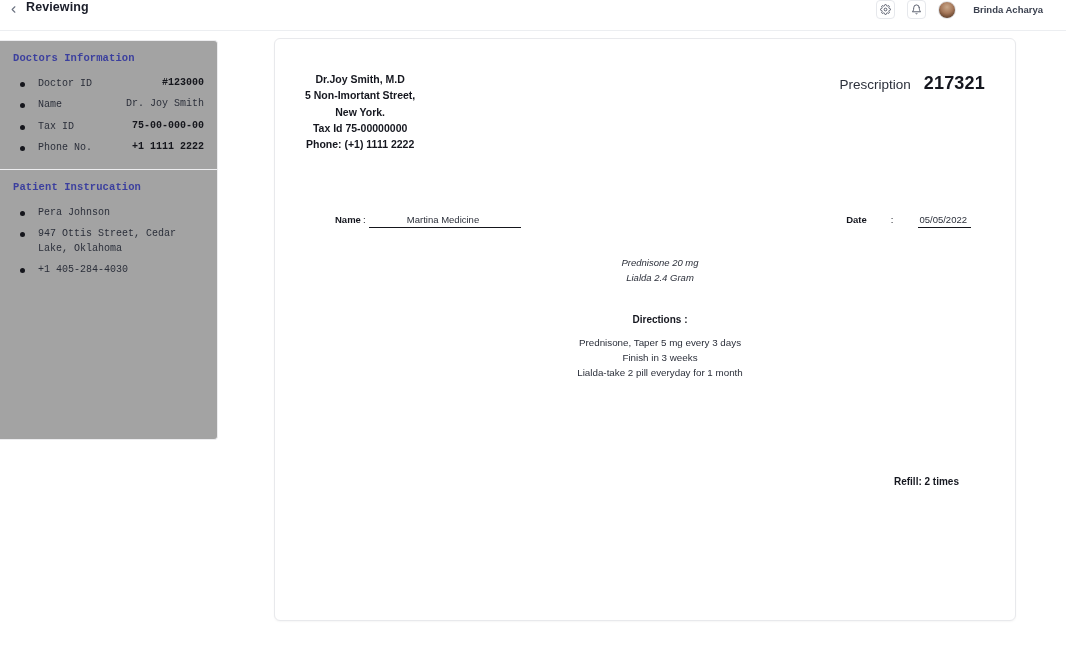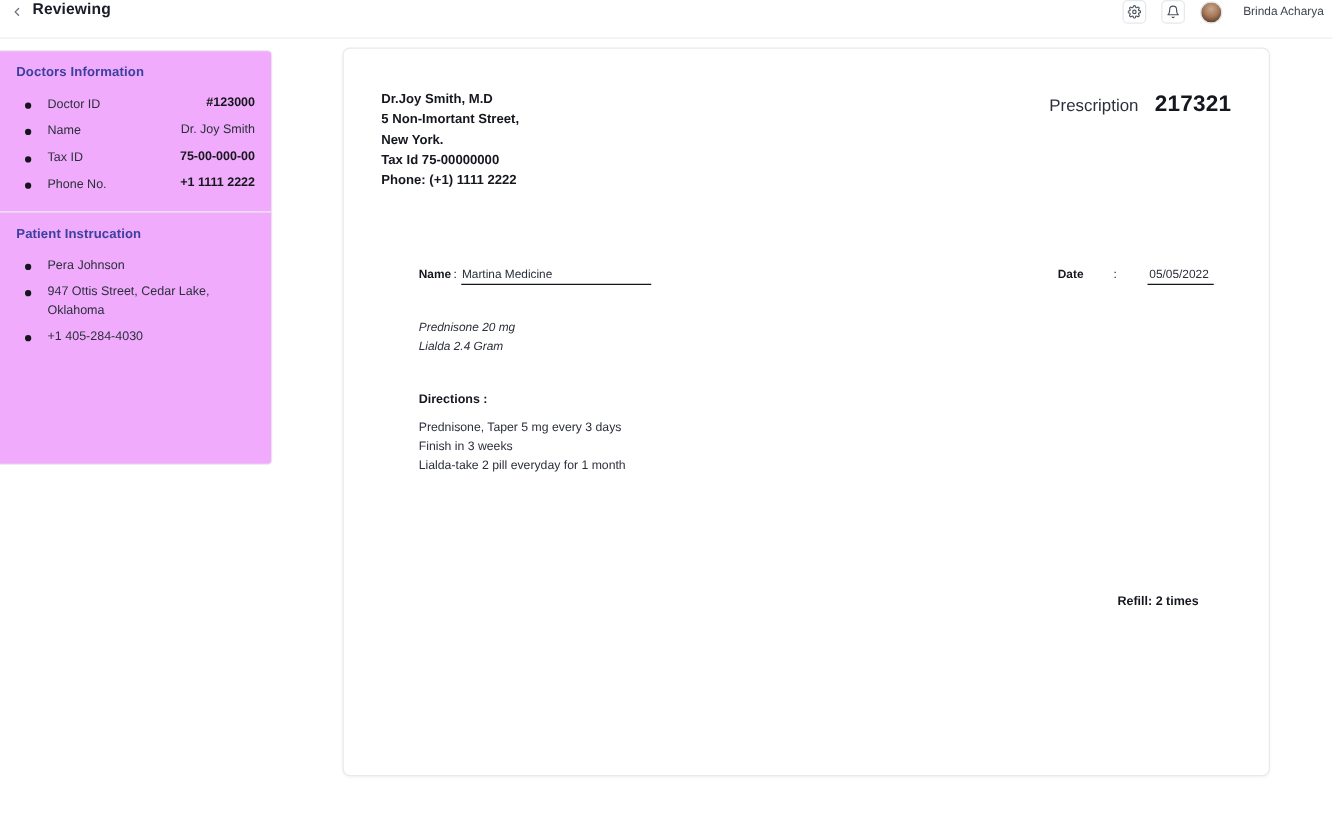--- a/index.html
+++ b/index.html
@@ -34,21 +34,22 @@
     font-weight: bold;
     color: #1a1d29;
     margin-left: 4px;
     letter-spacing: .1px;
   }
   .topbar-right {
     margin-left: auto;
     display: flex;
     align-items: center;
     gap: 12px;
-    margin-right: 7px;
+    margin-right: 23px;
+    font-weight: bold;
   }
   .icon-btn {
     width: 19px; height: 19px;
     border: 1px solid #e6e8ec;
     border-radius: 4px;
     background: #fff;
     display: flex; align-items: center; justify-content: center;
     color: #4b5160;
   }
   .icon-btn svg { display: block; }
@@ -63,25 +64,26 @@
     font-size: 9.5px;
     color: #3c4250;
     margin-left: 5px;
   }
 
   
   .sidebar {
     position: absolute;
     left: 0; top: 40px;
     width: 218px;
-    height: 332px;
-    background: #f0abfc;
+    height: 400px;
+    background: #a3a3a3;
     border: 1px solid #ececee;
     border-left: none;
     border-radius: 0 4px 4px 0;
+    font-family: Liberation Mono, monospace;
   }
   .sb-section { padding: 11px 13px 10px 13px; }
   .sb-section + .sb-section { border-top: 1px solid #ededef; }
   .sb-heading {
     font-size: 10.5px;
     font-weight: bold;
     color: #3b3f9e;
     margin-bottom: 9px;
     letter-spacing: .1px;
   }
@@ -112,20 +114,21 @@
   
   .rx-card {
     position: absolute;
     left: 274px; top: 38px;
     width: 742px;
     height: 583px;
     background: #ffffff;
     border: 1px solid #e8e9ec;
     border-radius: 6px;
     box-shadow: 0 1px 2px rgba(16,20,35,0.04);
+    text-align: center;
   }
   .rx-inner { position: relative; height: 100%; padding: 32px 30px; }
 
   .rx-head { display: flex; align-items: flex-start; }
   .clinic {
     font-size: 10.5px;
     font-weight: bold;
     color: #15171f;
     line-height: 1.55;
   }

